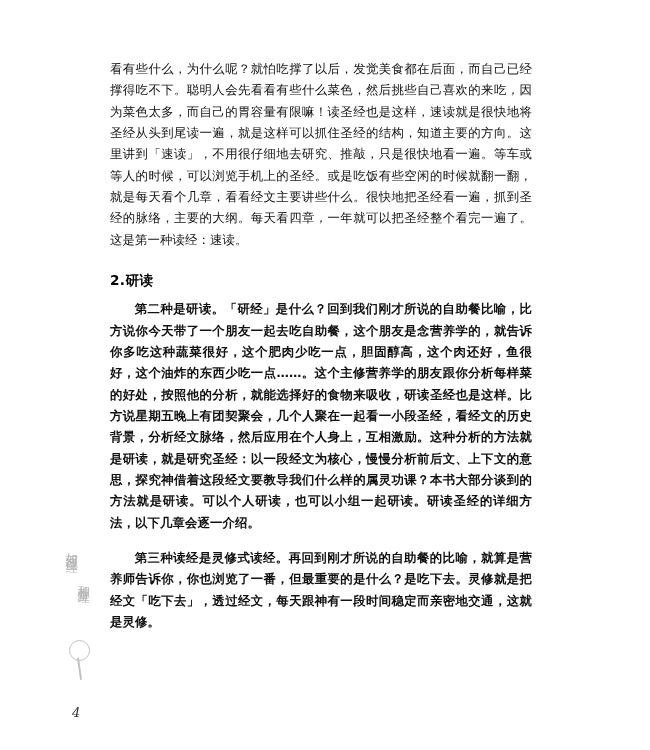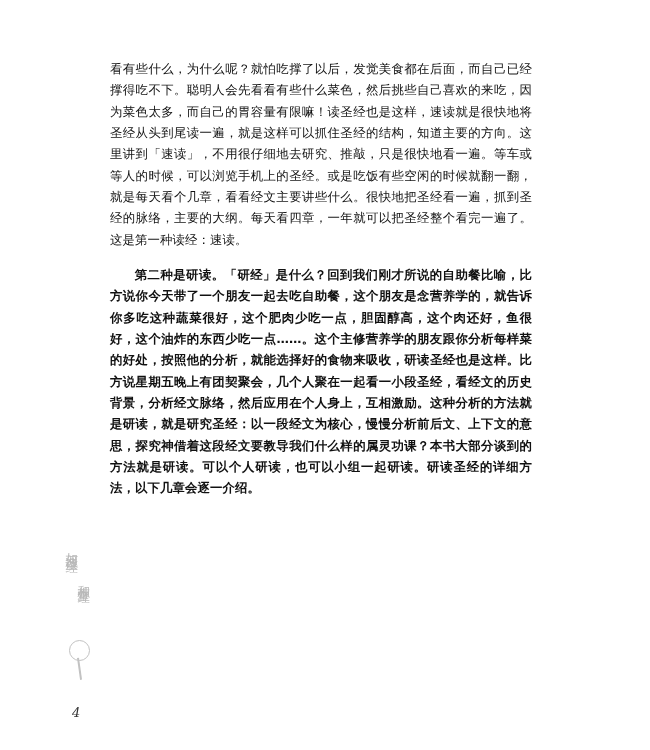--- a/index.html
+++ b/index.html
@@ -116,22 +116,24 @@
 </style>
 </head>
 <body>
 
 <div class="page">
 
   <div class="content">
 
     <p class="body-text">看有些什么，为什么呢？就怕吃撑了以后，发觉美食都在后面，而自己已经撑得吃不下。聪明人会先看看有些什么菜色，然后挑些自己喜欢的来吃，因为菜色太多，而自己的胃容量有限嘛！读圣经也是这样，速读就是很快地将圣经从头到尾读一遍，就是这样可以抓住圣经的结构，知道主要的方向。这里讲到「速读」，不用很仔细地去研究、推敲，只是很快地看一遍。等车或等人的时候，可以浏览手机上的圣经。或是吃饭有些空闲的时候就翻一翻，就是每天看个几章，看看经文主要讲些什么。很快地把圣经看一遍，抓到圣经的脉络，主要的大纲。每天看四章，一年就可以把圣经整个看完一遍了。这是第一种读经：速读。</p>
 
+    <h2 class="section-heading">2.研读</h2>
     <p class="body-text indent">第二种是研读。「研经」是什么？回到我们刚才所说的自助餐比喻，比方说你今天带了一个朋友一起去吃自助餐，这个朋友是念营养学的，就告诉你多吃这种蔬菜很好，这个肥肉少吃一点，胆固醇高，这个肉还好，鱼很好，这个油炸的东西少吃一点……。这个主修营养学的朋友跟你分析每样菜的好处，按照他的分析，就能选择好的食物来吸收，研读圣经也是这样。比方说星期五晚上有团契聚会，几个人聚在一起看一小段圣经，看经文的历史背景，分析经文脉络，然后应用在个人身上，互相激励。这种分析的方法就是研读，就是研究圣经：以一段经文为核心，慢慢分析前后文、上下文的意思，探究神借着这段经文要教导我们什么样的属灵功课？本书大部分谈到的方法就是研读。可以个人研读，也可以小组一起研读。研读圣经的详细方法，以下几章会逐一介绍。</p>
 
+    <p class="body-text indent">第三种读经是灵修式读经。再回到刚才所说的自助餐的比喻，就算是营养师告诉你，你也浏览了一番，但最重要的是什么？是吃下去。灵修就是把经文「吃下去」，透过经文，每天跟神有一段时间稳定而亲密地交通，这就是灵修。</p>
 
   </div>
 
   <div class="side-title">
     <span class="line l1">如何读圣经</span>
     <span class="line l2">和带查经？</span>
   </div>
 
   <div class="magnifier">
     <div class="lens"></div>

